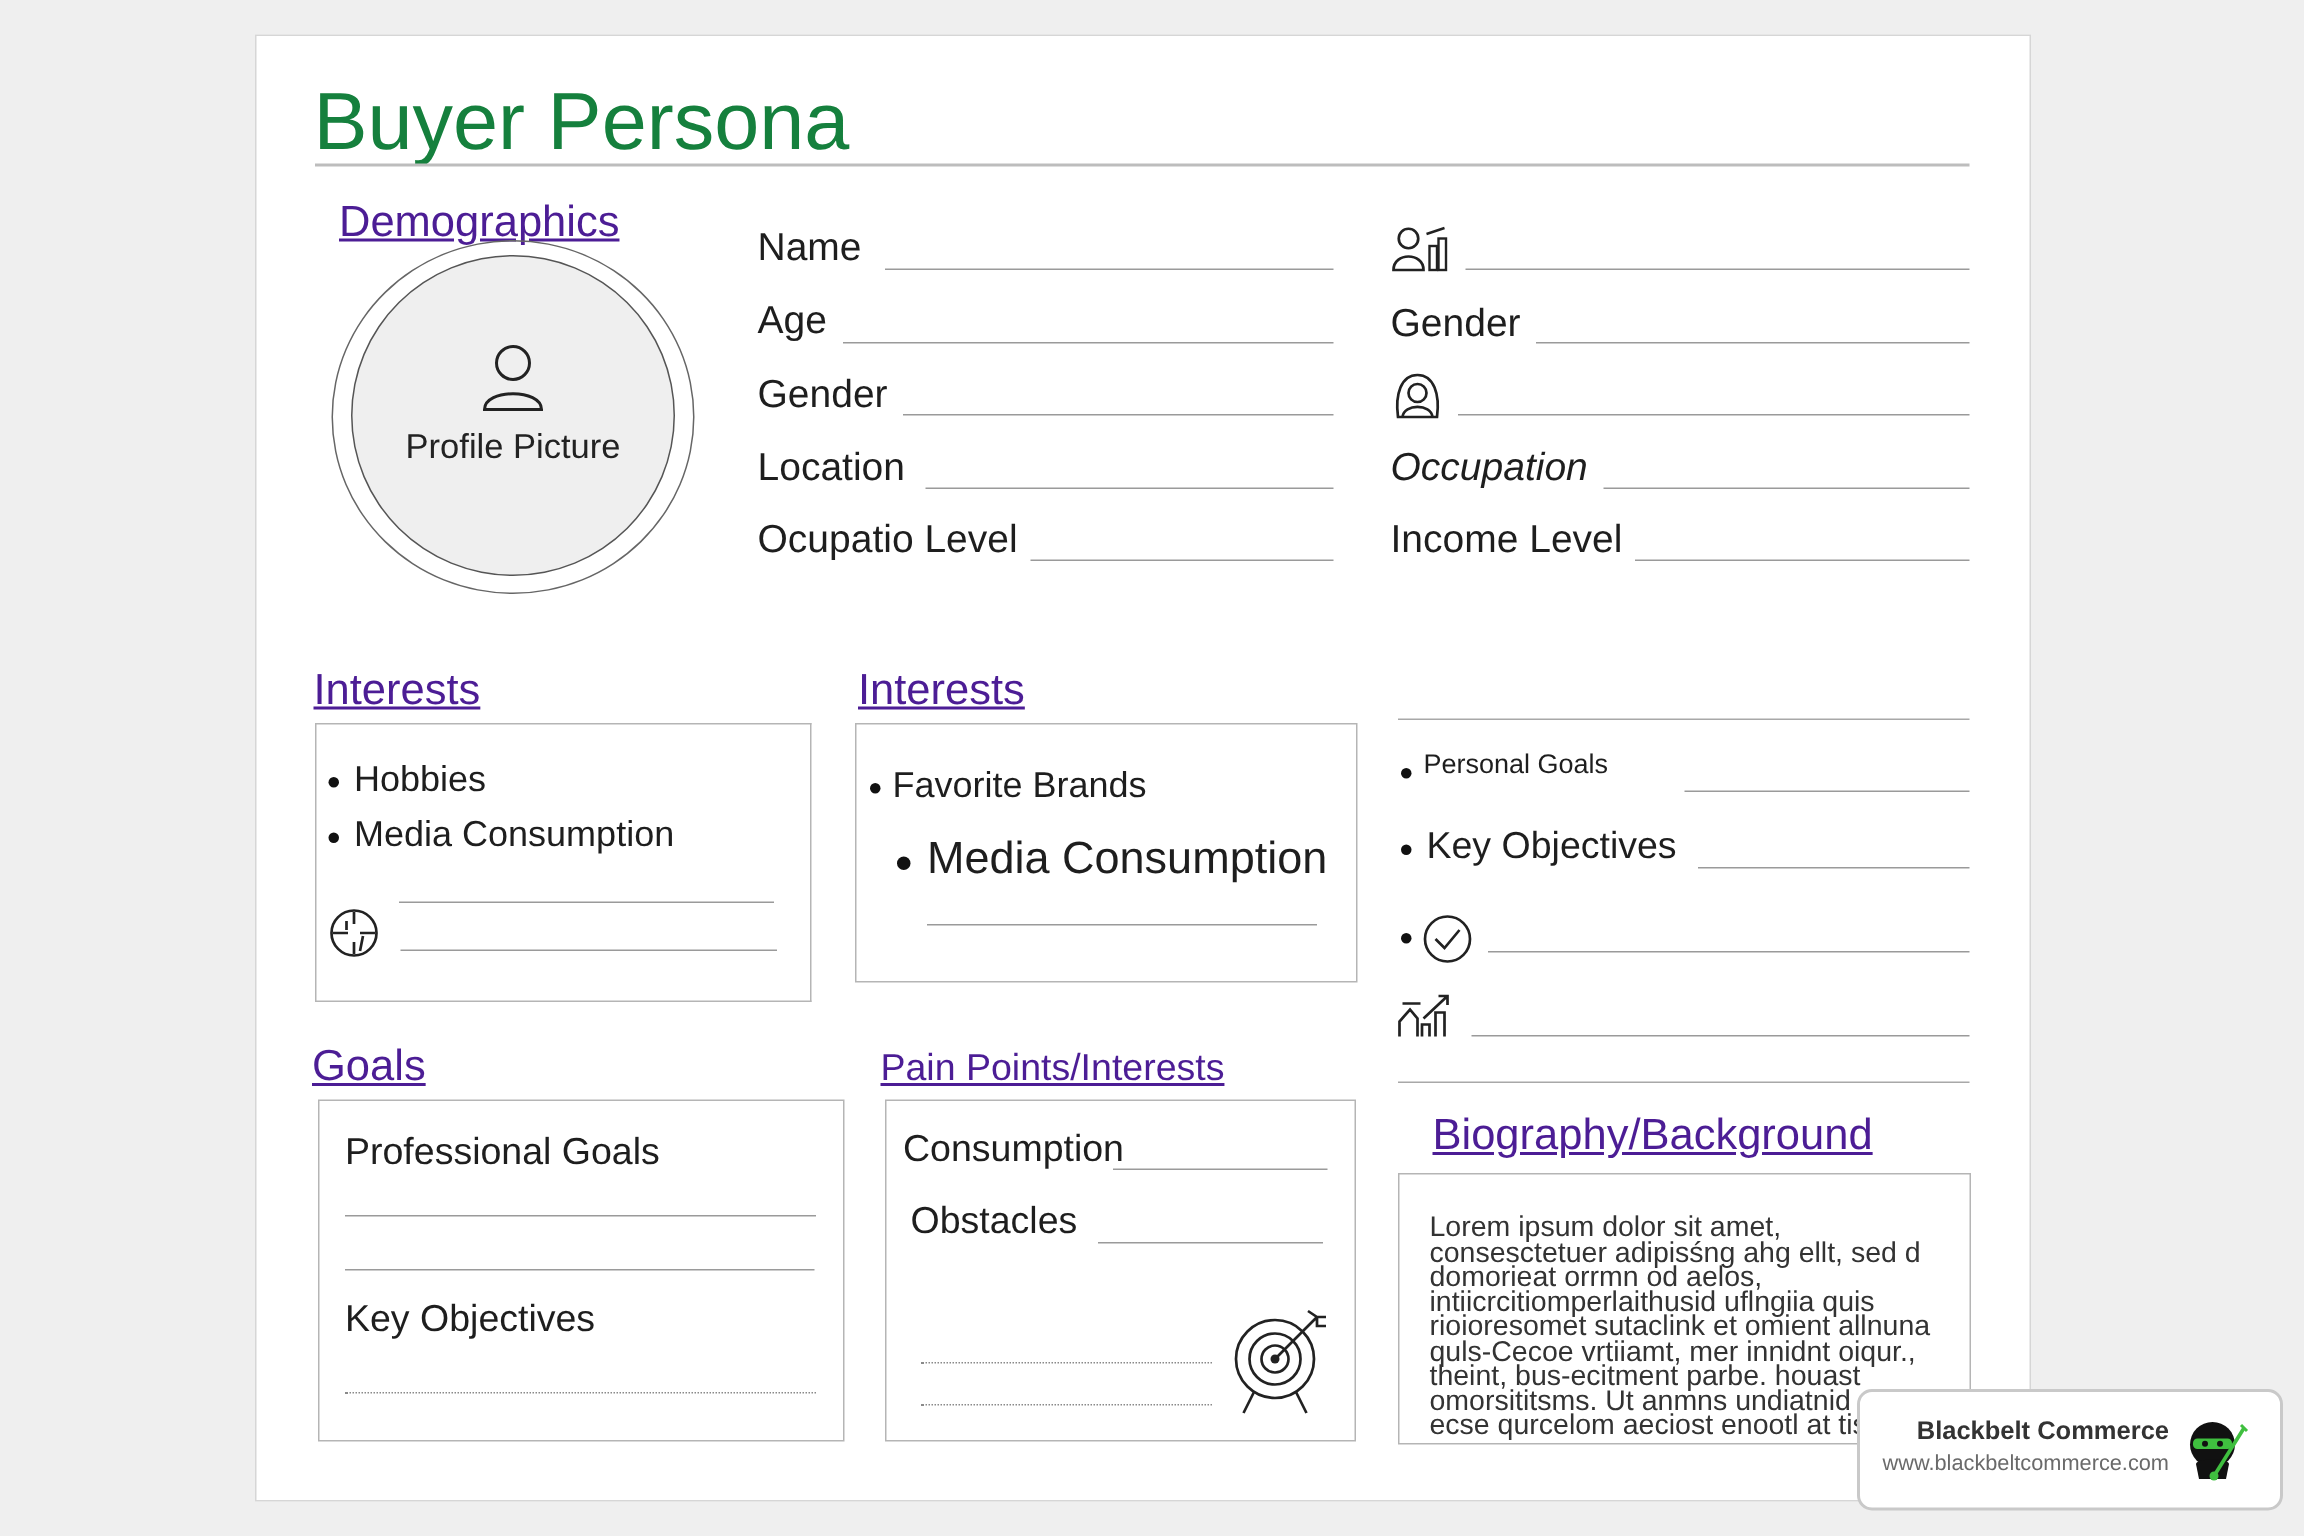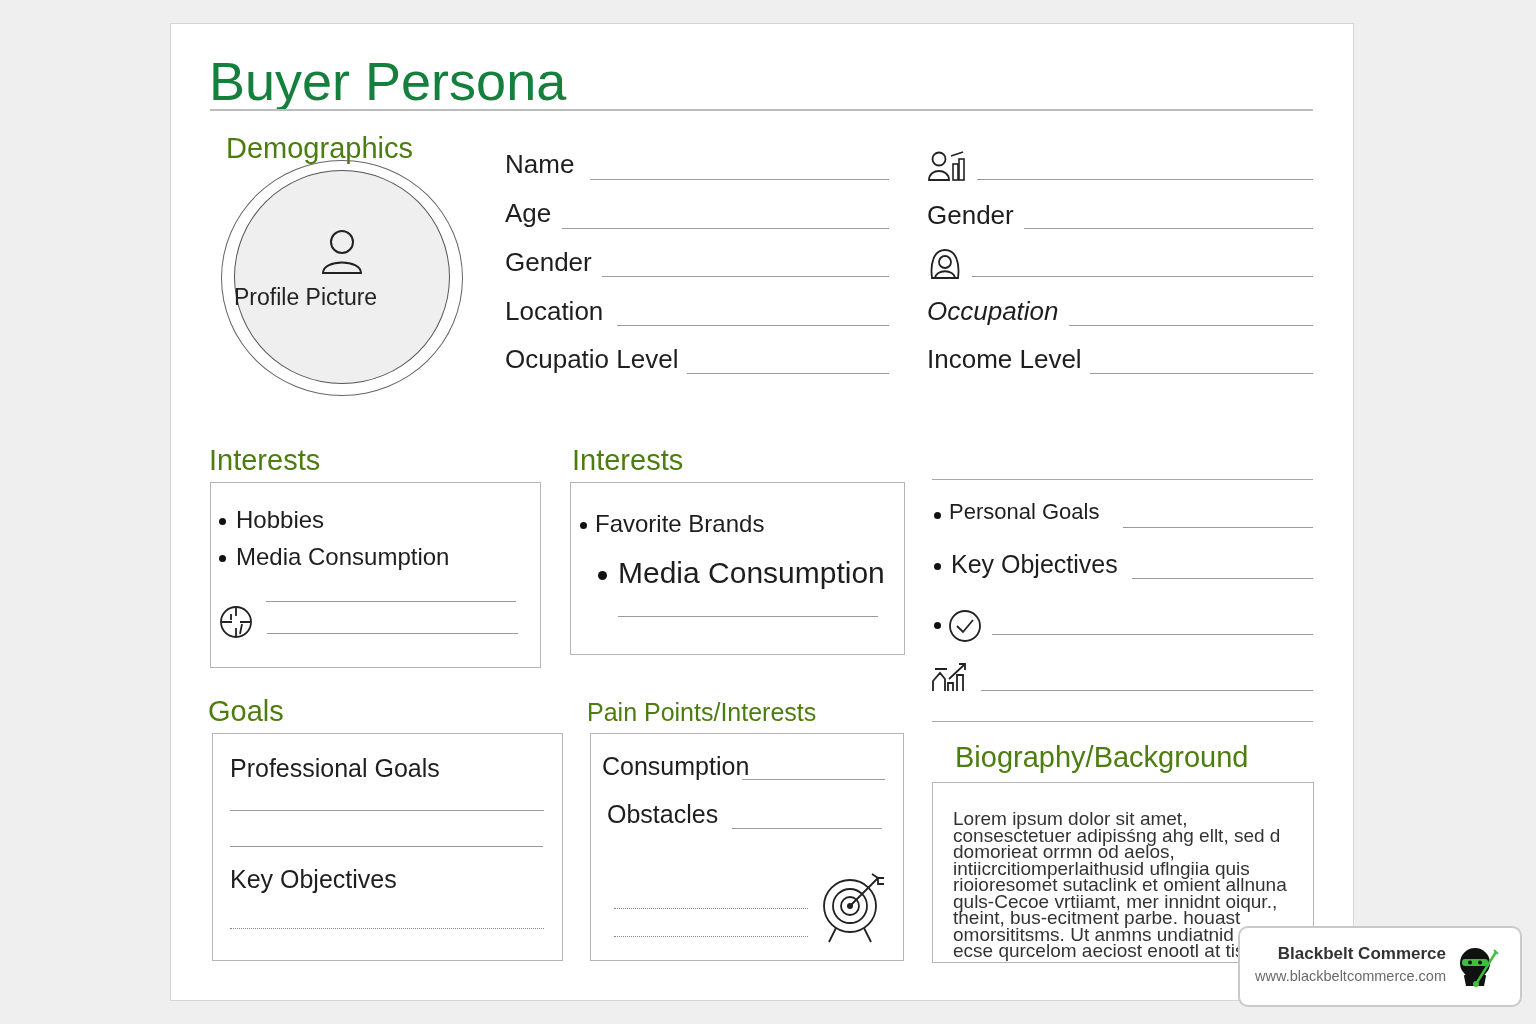--- a/index.html
+++ b/index.html
@@ -2,29 +2,29 @@
 <html><head>
 <meta charset="utf-8">
 <style>
   html, body { margin:0; padding:0; }
   body { width:1536px; height:1024px; background:#efefef; position:relative; overflow:hidden;
          font-family:"Liberation Sans", sans-serif; color:#1a1a1a; }
   .abs { position:absolute; }
   .page { left:170px; top:23px; width:1184px; height:978px; background:#fff; border:1px solid #d6d6d6; box-sizing:border-box; }
   .title { left:209px; top:50px; font-size:54px; color:#15803d; white-space:nowrap; }
   .hr { height:0; border-top:2px solid #bdbdbd; }
-  .sec { font-size:29px; color:#4d7c0f; white-space:nowrap; }
+  .sec { font-size:29px; color:#4c1d95; white-space:nowrap;text-decoration:underline; }
   .lbl { font-size:26px; color:#1e1e1e; white-space:nowrap; }
   .line { height:0; border-top:1.5px solid #9a9a9a; }
   .dotline { height:0; border-top:1.5px dotted #8a8a8a; }
   .box { border:1.5px solid #b5b5b5; box-sizing:border-box; background:#fff; }
   .bullet { width:7px; height:7px; background:#111; border-radius:50%; }
   .ring-outer { left:221px; top:160px; width:242px; height:236px; border:1.5px solid #666; border-radius:50%; box-sizing:border-box; }
   .ring-inner { left:234px; top:170px; width:216px; height:214px; border:1.5px solid #555; border-radius:50%; background:#efefef; box-sizing:border-box; }
-  .pp-label { left:234px; top:284px; width:216px; font-size:23px; color:#222; }
+  .pp-label { left:234px; top:284px; width:216px; text-align:center; font-size:23px; color:#222; }
   .bio { left:953px; top:811px; width:345px; font-size:19px; line-height:16.5px; color:#333; }
   .brand { left:1238px; top:926px; width:284px; height:81px; background:#fff; border:2px solid #c9c9c9; border-radius:10px; box-sizing:border-box; }
   .brand-name { left:1250px; top:944px; width:196px; text-align:right; font-weight:bold; font-size:17px; color:#333; }
   .brand-url { left:1240px; top:968px; width:206px; text-align:right; font-size:14.5px; color:#6a6a6a; }
 </style>
 </head>
 <body>
 
 <div class="abs page"></div>
 
@@ -89,21 +89,21 @@
 <div class="abs sec" style="left:572px;top:444px;">Interests</div>
 <div class="abs box" style="left:570px;top:482px;width:335px;height:173px;"></div>
 <div class="abs bullet" style="left:580px;top:522px;"></div>
 <div class="abs lbl" style="left:595px;top:510px;font-size:24px;">Favorite Brands</div>
 <div class="abs bullet" style="left:598px;top:571px;width:9px;height:9px;"></div>
 <div class="abs lbl" style="left:618px;top:556px;font-size:30px;">Media Consumption</div>
 <div class="abs line" style="left:618px;top:616px;width:260px;"></div>
 
 <div class="abs line" style="left:932px;top:479px;width:381px;border-top-color:#a8a8a8;"></div>
 <div class="abs bullet" style="left:934px;top:512px;"></div>
-<div class="abs lbl" style="left:949px;top:499px;font-size:22px;">Personal Goals</div>
+<div class="abs lbl" style="left:949px;top:499px;font-size:18px;">Personal Goals</div>
 <div class="abs line" style="left:1123px;top:527px;width:190px;"></div>
 <div class="abs bullet" style="left:934px;top:563px;"></div>
 <div class="abs lbl" style="left:951px;top:550px;font-size:25px;">Key Objectives</div>
 <div class="abs line" style="left:1132px;top:578px;width:181px;"></div>
 <div class="abs bullet" style="left:934px;top:622px;"></div>
 <svg class="abs" style="left:948px;top:609px;" width="34" height="34" viewBox="0 0 34 34">
   <circle cx="17" cy="17" r="15" fill="none" stroke="#222" stroke-width="1.8"></circle>
   <path d="M9 17 L15 23 L25 11" fill="none" stroke="#222" stroke-width="1.8"></path>
 </svg>
 <div class="abs line" style="left:992px;top:634px;width:321px;"></div>

